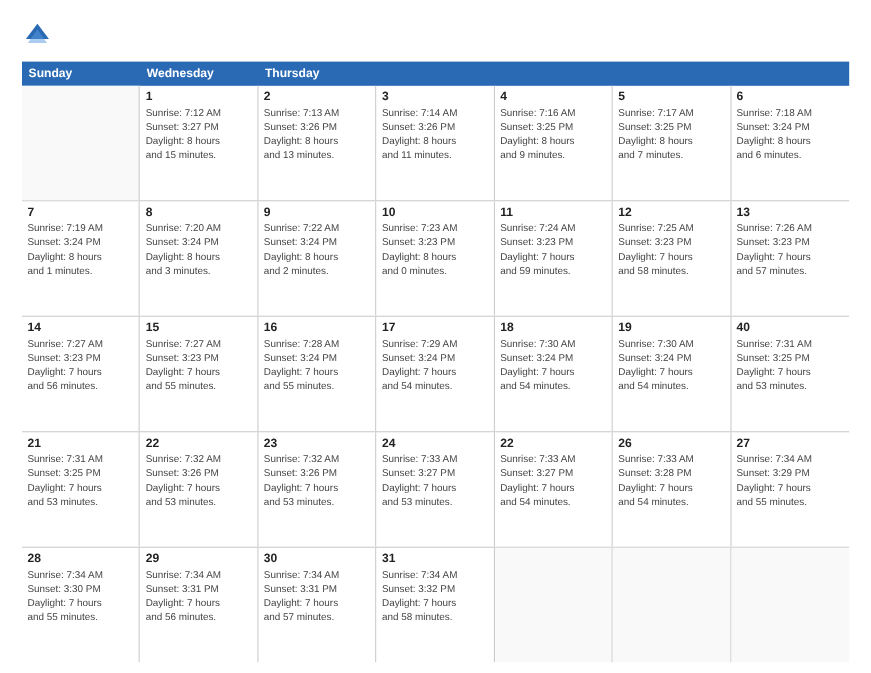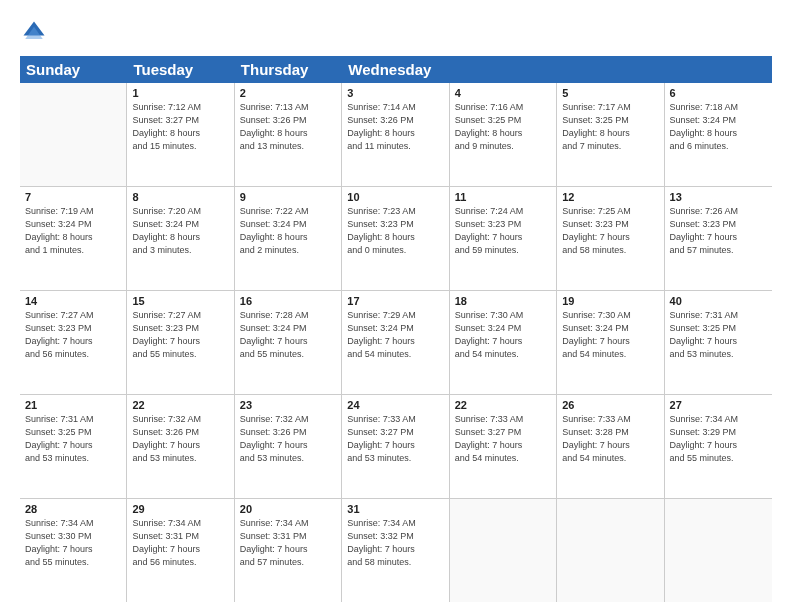--- a/index.html
+++ b/index.html
@@ -65,21 +65,21 @@
       display: flex;
       flex-direction: column;
     }
     .cal-header-row {
       display: grid;
       grid-template-columns: repeat(7, 1fr);
       background: #2a6ab5;
     }
     .cal-header-cell {
       color: #fff;
-      font-size: 15px;
+      font-size: 11px;
       font-weight: bold;
       padding: 5px 6px;
       text-align: left;
     }
     .cal-body {
       display: flex;
       flex-direction: column;
       flex: 1;
     }
     .cal-row {
@@ -135,23 +135,22 @@
     </div>
     <div class="title-block">
       <div class="month-title"></div>
       <div class="subtitle"></div>
     </div>
   </div>
 
   <div class="calendar">
     <div class="cal-header-row">
     <div class="cal-header-cell">Sunday</div>
-        <div class="cal-header-cell">Tuesday</div>
+        <div class="cal-header-cell">Wednesday</div>
         <div class="cal-header-cell">Thursday</div>
-        <div class="cal-header-cell">Wednesday</div>
       </div>
     <div class="cal-body">
     <div class="cal-row">
           <div class="cal-cell empty"></div>
           <div class="cal-cell">
             <span class="day-num">1</span>
             <span class="cell-line">Sunrise: 7:12 AM</span>
             <span class="cell-line">Sunset: 3:27 PM</span>
             <span class="cell-line">Daylight: 8 hours</span>
             <span class="cell-line">and 15 minutes.</span>
@@ -354,21 +353,21 @@
             <span class="cell-line">and 55 minutes.</span>
           </div>
           <div class="cal-cell">
             <span class="day-num">29</span>
             <span class="cell-line">Sunrise: 7:34 AM</span>
             <span class="cell-line">Sunset: 3:31 PM</span>
             <span class="cell-line">Daylight: 7 hours</span>
             <span class="cell-line">and 56 minutes.</span>
           </div>
           <div class="cal-cell">
-            <span class="day-num">20</span>
+            <span class="day-num">30</span>
             <span class="cell-line">Sunrise: 7:34 AM</span>
             <span class="cell-line">Sunset: 3:31 PM</span>
             <span class="cell-line">Daylight: 7 hours</span>
             <span class="cell-line">and 57 minutes.</span>
           </div>
           <div class="cal-cell">
             <span class="day-num">31</span>
             <span class="cell-line">Sunrise: 7:34 AM</span>
             <span class="cell-line">Sunset: 3:32 PM</span>
             <span class="cell-line">Daylight: 7 hours</span>

